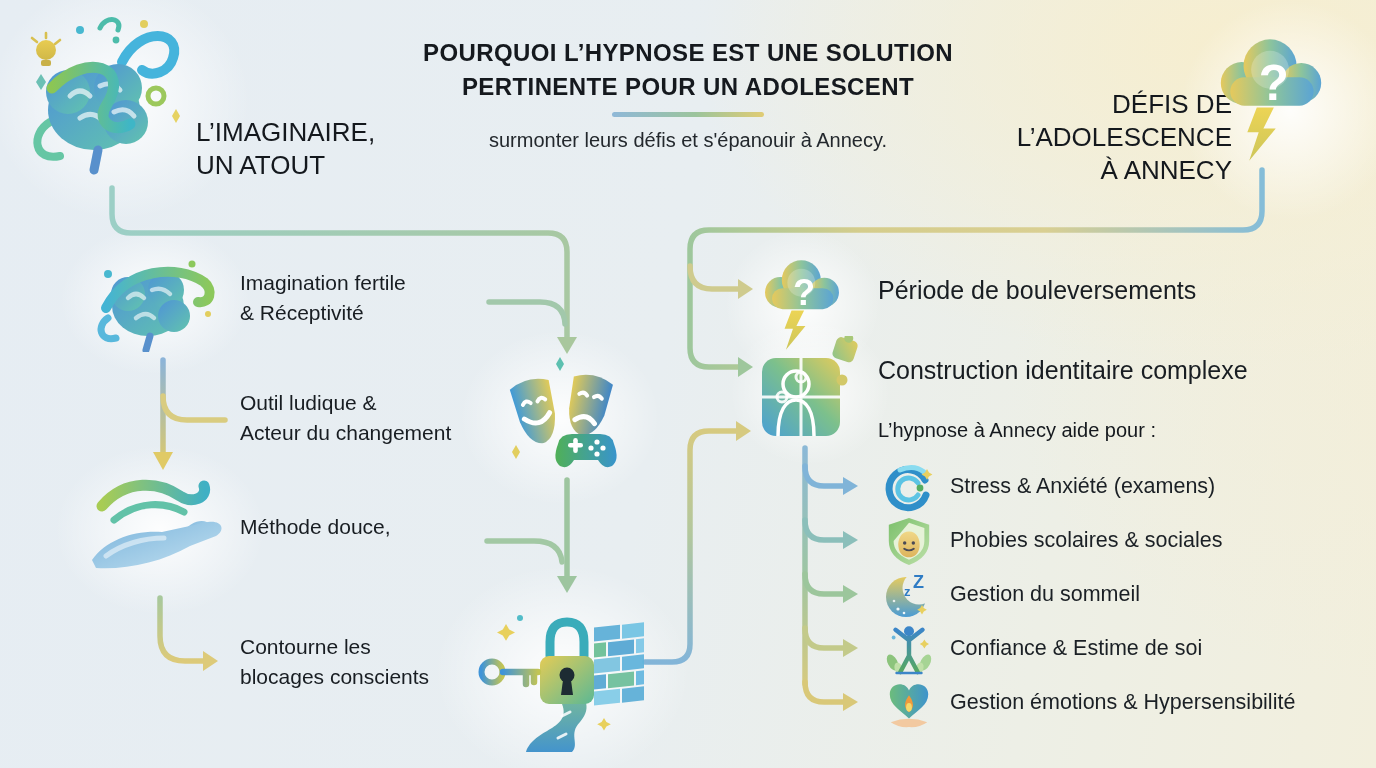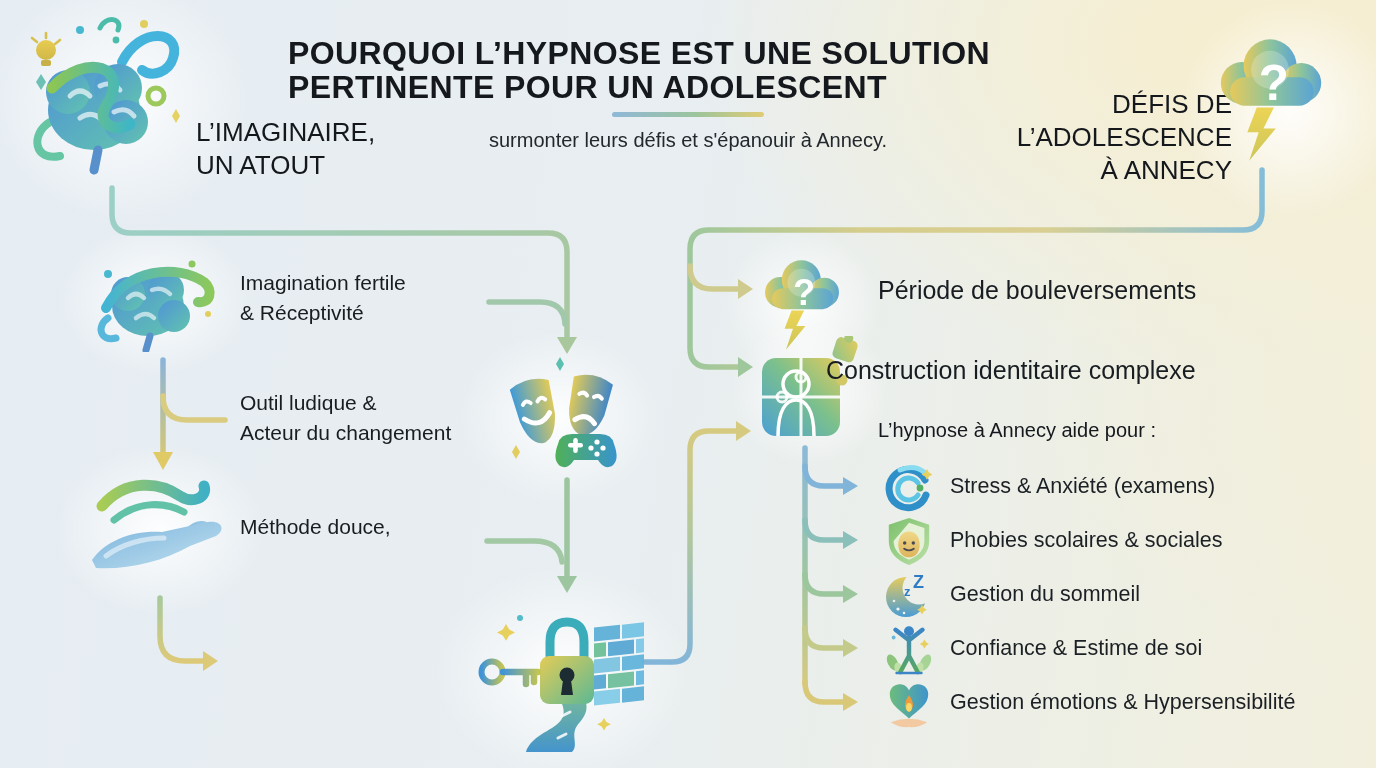--- a/index.html
+++ b/index.html
@@ -9,22 +9,22 @@
     background:
       radial-gradient(880px 520px at 90% 6%, rgba(247,238,206,.95) 0%, rgba(247,238,206,0) 62%),
       radial-gradient(700px 520px at 103% 50%, rgba(243,238,216,.75) 0%, rgba(243,238,216,0) 58%),
       linear-gradient(100deg,#e6edf3 0%,#e8eef1 48%,#edefe6 76%,#f2efdd 100%);
   }
   .abs{position:absolute;}
   .glow{position:absolute;border-radius:50%;pointer-events:none;
     background:radial-gradient(closest-side,rgba(255,255,255,.92),rgba(255,255,255,0));}
   svg{display:block;}
 
-  .title{left:288px;top:36px;width:800px;
-    font-size:32px;line-height:34px;font-weight:800;letter-spacing:.4px;color:#15191e;}
+  .title{left:288px;top:36px;width:800px;text-align:center;
+    font-size:24px;line-height:34px;font-weight:800;letter-spacing:.4px;color:#15191e;}
   .title span{display:block;}
   .divider{left:612px;top:112px;width:152px;height:5px;border-radius:3px;
     background:linear-gradient(90deg,#8fb8d8,#9cc49c 55%,#e0cc74);}
   .subtitle{left:408px;top:126px;width:560px;text-align:center;
     font-size:20px;line-height:28px;color:#23282d;}
   .subtitle span{display:block;}
 
   .hblock{font-weight:400;font-size:26px;line-height:33px;color:#14181d;}
   .hblock span{display:block;}
   .h-left{left:196px;top:116px;}
@@ -330,20 +330,24 @@
       <path d="M28,52 C52,32 80,34 98,44" stroke="#62c2a8" stroke-width="7" fill="none" stroke-linecap="round"></path>
       <path d="M96,66 C104,52 120,50 124,57 C126,61 117,66 108,68 Z" fill="url(#gHd)"></path>
       <path d="M6,92 C20,72 48,62 76,64 L122,54 C136,52 140,62 130,68 L104,78 C76,94 40,102 10,100 Z" fill="url(#gHd)"></path>
       <path d="M20,88 C36,76 58,70 78,70" stroke="rgba(255,255,255,.5)" stroke-width="5" fill="none" stroke-linecap="round"></path>
     </svg>
   </div>
   <div class="abs item" style="left:240px;top:512px">
     <span>Méthode douce,</span>
   </div>
 
+  <div class="abs item" style="left:240px;top:632px">
+    <span>Contourne les</span>
+    <span>blocages conscients</span>
+  </div>
 
   <div class="abs" style="left:476px;top:596px">
     <svg width="172" height="156" viewBox="0 0 172 156">
       <g transform="skewY(-6)" opacity=".95">
         <rect x="118" y="44" width="26" height="14" fill="#5fb0d8"></rect>
           <rect x="146" y="44" width="22" height="14" fill="#74c4e4"></rect>
         <rect x="118" y="60" width="12" height="14" fill="#6cc096"></rect>
           <rect x="132" y="60" width="26" height="14" fill="#58a8d4"></rect>
           <rect x="160" y="60" width="8" height="14" fill="#80c8e8"></rect>
         <rect x="118" y="76" width="26" height="14" fill="#7cc4e0"></rect>
@@ -389,21 +393,21 @@
       </g>
       <rect x="4" y="22" width="78" height="78" rx="14" fill="url(#gPz)"></rect>
       <circle cx="84" cy="44" r="5.5" fill="#d2c868"></circle>
       <path d="M4,61 L82,61 M43,22 L43,100" stroke="#fff" stroke-width="3" opacity=".9"></path>
       <circle cx="24" cy="61" r="5" fill="none" stroke="#fff" stroke-width="3" opacity=".9"></circle>
       <circle cx="43" cy="41" r="5" fill="none" stroke="#fff" stroke-width="3" opacity=".9"></circle>
       <circle cx="38" cy="48" r="13" fill="none" stroke="#fff" stroke-width="3.5"></circle>
       <path d="M20,100 C20,74 28,64 38,64 C48,64 56,74 56,100" fill="none" stroke="#fff" stroke-width="3.5"></path>
     </svg>
   </div>
-  <div class="abs r-label" style="left:826px;top:356px">Construction identitaire complexe</div>
+  <div class="abs r-label" style="left:878px;top:356px">Construction identitaire complexe</div>
 
   <div class="abs r-heading" style="left:878px;top:419px">L’hypnose à Annecy aide pour :</div>
 
   <div class="abs" style="left:882px;top:461px">
     <svg width="52" height="52" viewBox="0 0 52 52">
       <path d="M43,19 A19,19 0 1 0 44,34" stroke="#2f8fc9" stroke-width="7" fill="none" stroke-linecap="round"></path>
       <path d="M36,22 A11,11 0 1 0 36,34" stroke="#5cc4e4" stroke-width="5" fill="none" stroke-linecap="round"></path>
       <path d="M18,9 Q32,3 42,11" stroke="#8adcf0" stroke-width="5" fill="none" stroke-linecap="round"></path>
       <circle cx="38" cy="27" r="3.4" fill="#56ae62"></circle>
       <path d="M45,8 l2,3.4 3.4,2 -3.4,2 -2,3.4 -2,-3.4 -3.4,-2 3.4,-2 z" fill="#e8d060"></path>

